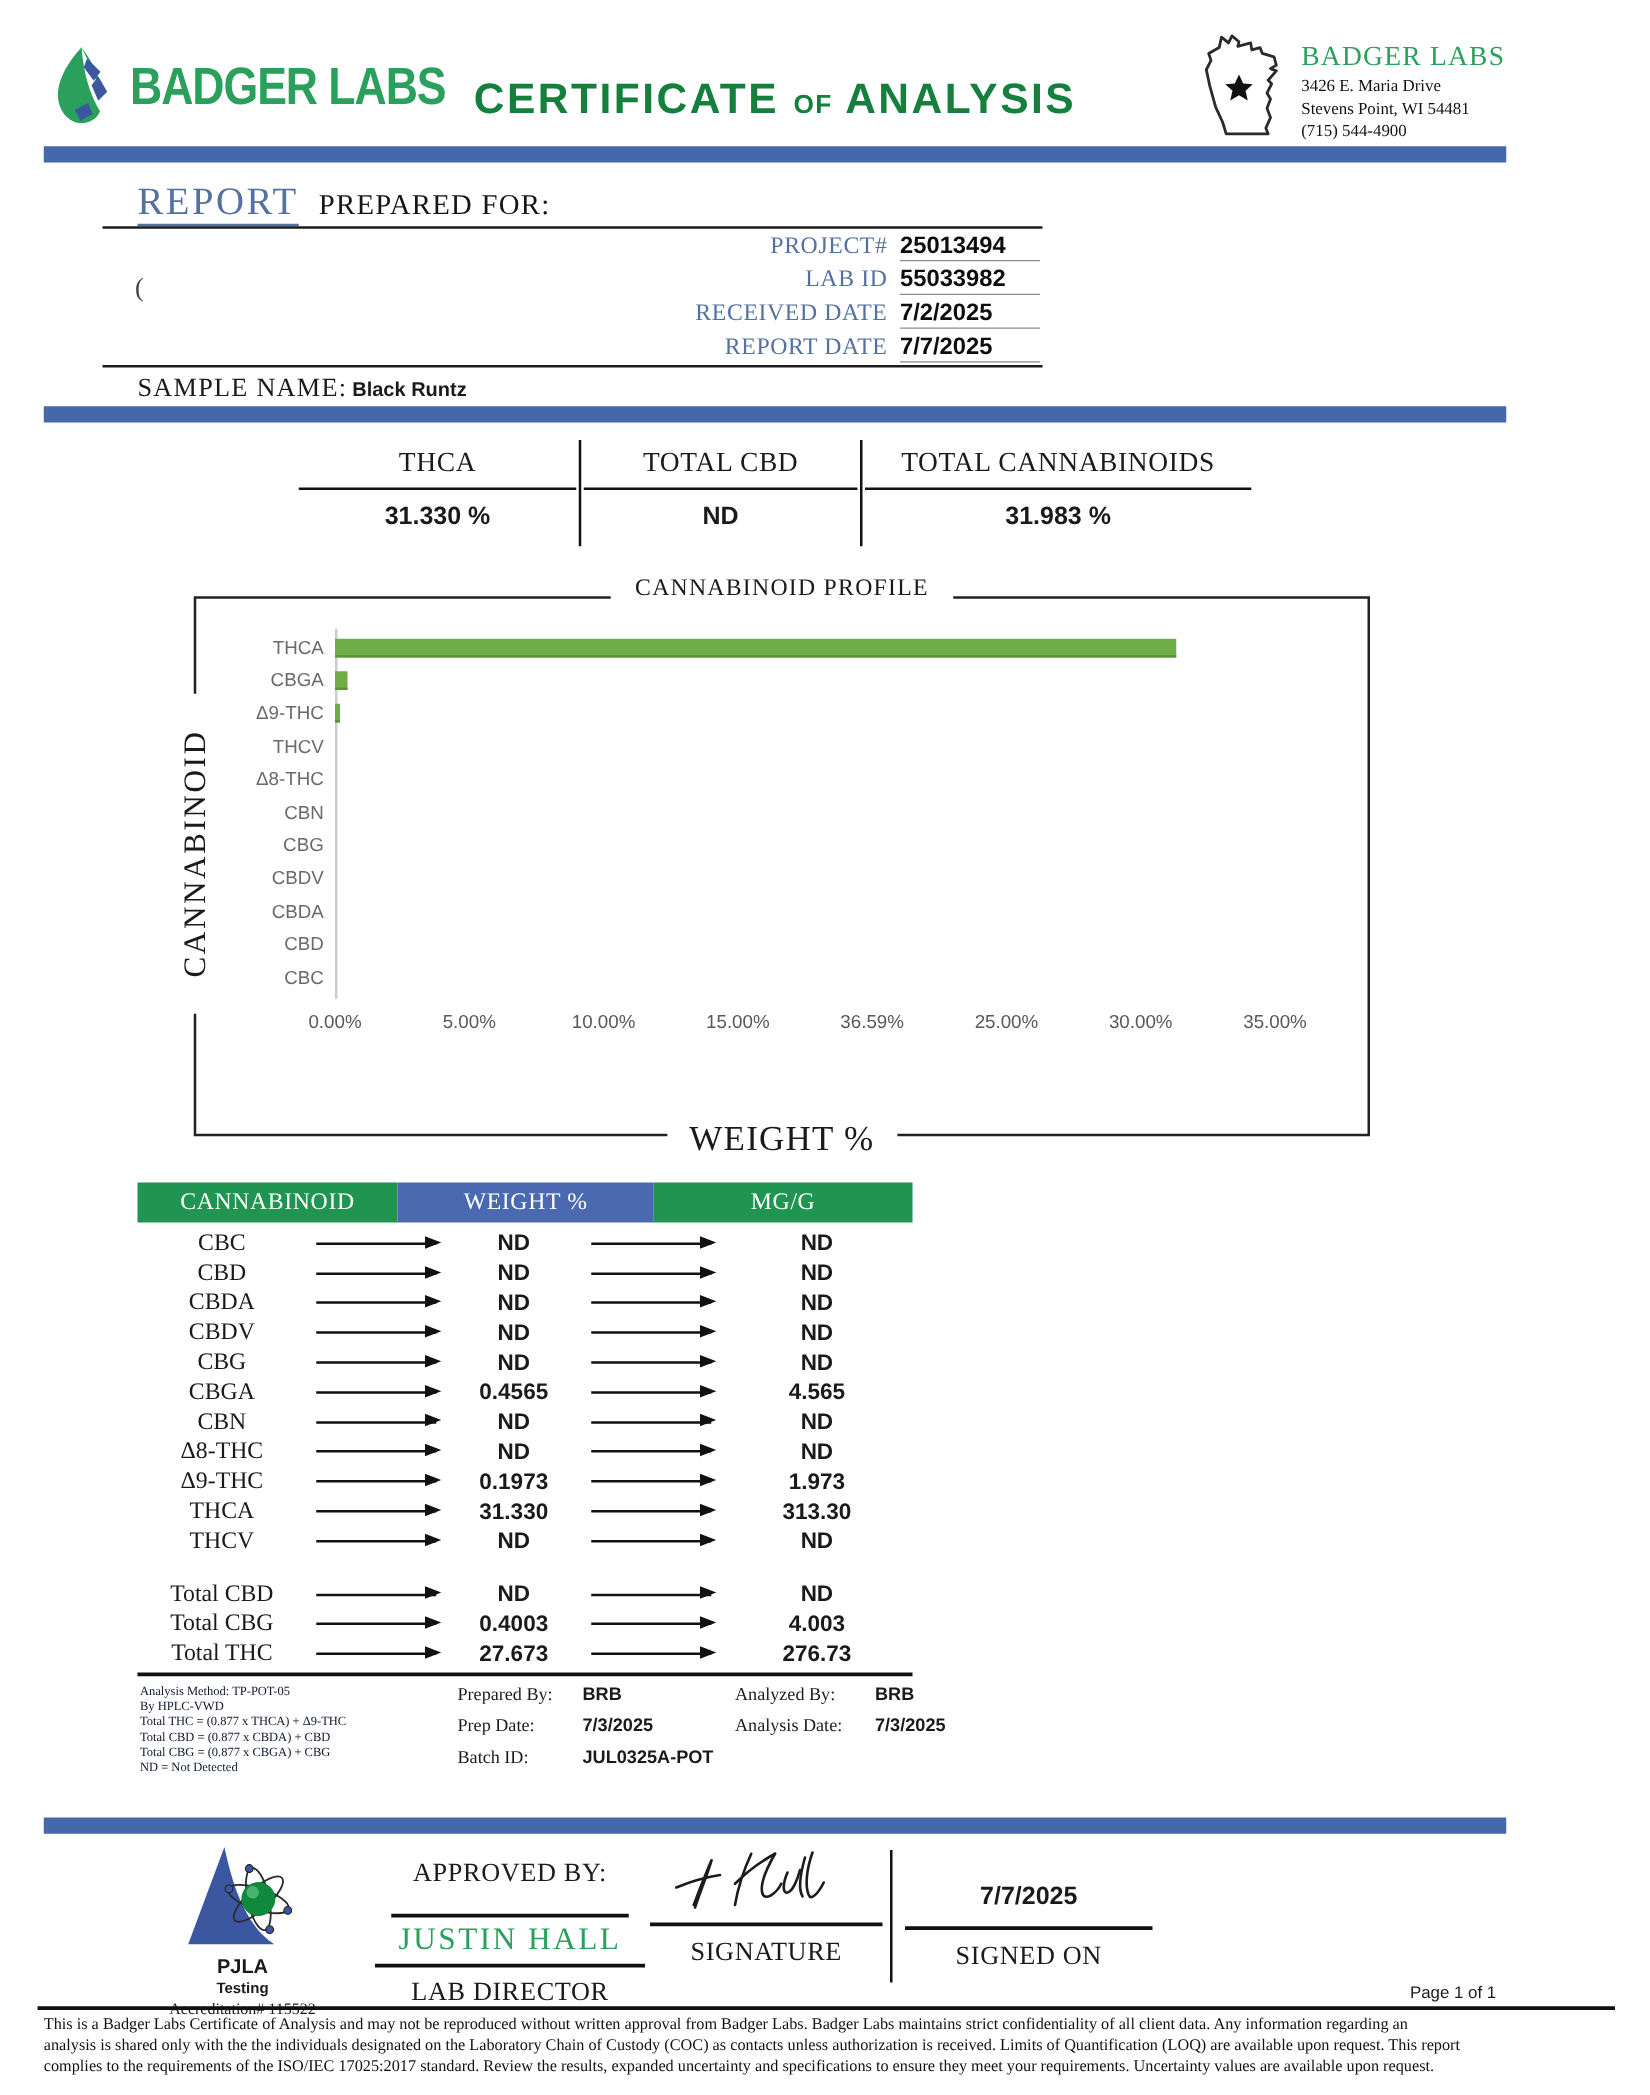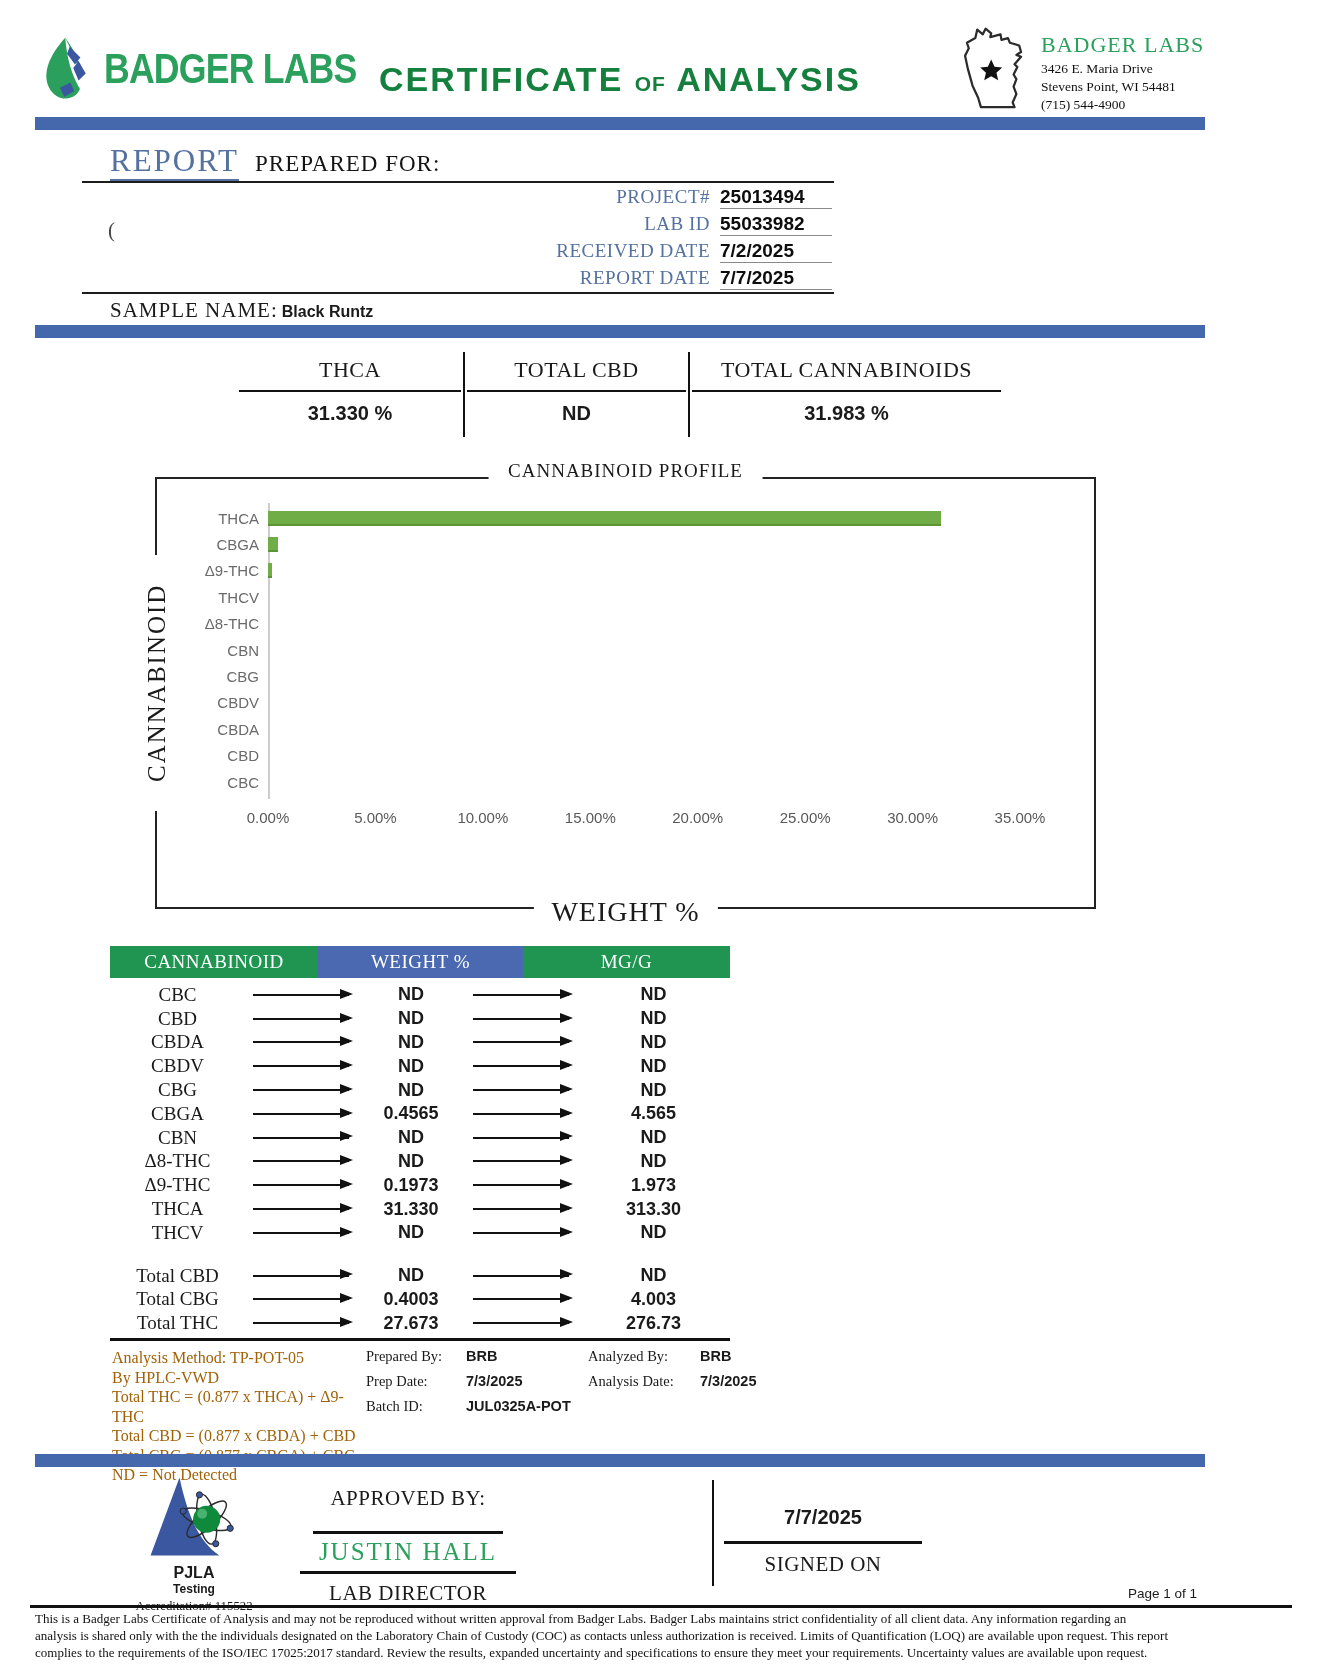--- a/index.html
+++ b/index.html
@@ -78,21 +78,21 @@
   .rname{text-align:center;font-size:19px;white-space:nowrap;}
   .arrow{justify-self:center;width:96px;height:0;border-top:2.6px solid #111;position:relative;}
   .arrow::after{content:"";position:absolute;right:-4px;top:-7.2px;width:0;height:0;
                 border-left:13px solid #111;border-top:5.5px solid transparent;border-bottom:5.5px solid transparent;}
   .rval{text-align:center;font-family:"Liberation Sans",sans-serif;font-weight:700;font-size:18px;}
   .res-totals{margin-top:19px;}
   .res-endline{height:3px;background:#111;margin-top:3px;}
 
   
   .footnotes{position:absolute;left:112px;top:1348px;display:flex;}
-  .fn-left{width:252px;font-size:16px;line-height:1.22;color:#a16207;}
+  .fn-left{width:252px;font-size:10px;line-height:1.22;color:#0f172a;}
   .fn-mid{width:222px;margin-left:2px;}
   .fn-right{width:250px;}
   .fn-row{display:flex;align-items:baseline;margin-bottom:8px;font-size:14.5px;}
   .fn-row .lab{flex:0 0 auto;}
   .fn-mid .lab{width:94px;}
   .fn-right .lab{width:106px;}
   .fn-row .val{font-family:"Liberation Sans",sans-serif;font-weight:700;font-size:14.5px;margin-left:6px;}
 
   
   .pjla{position:absolute;left:118px;top:1474px;width:152px;text-align:center;line-height:1.15;}
@@ -261,21 +261,21 @@
         <div class="crow">
           <span class="clabel">CBC</span>
           <div class="cbar-area"></div>
         </div>
       </div>
     <div class="chart-ticks" id="chart-ticks">
         <span class="ctick" style="left: 69px;">0.00%</span>
         <span class="ctick" style="left: 176.429px;">5.00%</span>
         <span class="ctick" style="left: 283.857px;">10.00%</span>
         <span class="ctick" style="left: 391.286px;">15.00%</span>
-        <span class="ctick" style="left: 498.714px;">20.00%</span>
+        <span class="ctick" style="left: 498.714px;">36.59%</span>
         <span class="ctick" style="left: 606.143px;">25.00%</span>
         <span class="ctick" style="left: 713.571px;">30.00%</span>
         <span class="ctick" style="left: 821px;">35.00%</span>
       </div>
     <div class="chart-xlabel">WEIGHT %</div>
   </div>
 
   <div class="res">
     <div class="res-header" id="res-header">
         <div class="res-h" style="background: rgb(31, 149, 81);">CANNABINOID</div>
@@ -443,20 +443,36 @@
     <div class="pjla-sub">Testing</div>
     <div class="pjla-acc">Accreditation# 115522</div>
   </div>
 
   <div class="approved">
     <span class="approved-label">APPROVED BY:</span>
     <div class="approver-name">JUSTIN HALL</div>
     <div class="approver-title">LAB DIRECTOR</div>
   </div>
 
+  <div class="sig-block">
+    <svg class="sig-svg" viewBox="0 0 160 60">
+      <g stroke="#1c1c1c" stroke-width="2.1" fill="none" stroke-linecap="round">
+        <path d="M22 50 C30 28 38 10 36 15 C33 25 27 40 23 52"></path>
+        <path d="M8 36 C20 31 30 28 43 26"></path>
+        <path d="M68 9 C62 22 57 38 55 50"></path>
+        <path d="M55 33 C65 23 76 15 87 9"></path>
+        <path d="M87 9 C79 23 75 35 77 41 C79 47 88 41 92 33"></path>
+        <path d="M97 24 C93 33 93 41 97 40 C101 39 105 30 107 22"></path>
+        <path d="M111 12 C107 26 106 38 109 43"></path>
+        <path d="M117 8 C112 22 111 35 114 42 C116 47 122 40 126 32"></path>
+      </g>
+    </svg>
+    <div class="sig-line"></div>
+    <div class="sig-label">SIGNATURE</div>
+  </div>
 
   <div class="vdiv"></div>
 
   <div class="signed-block">
     <div class="signed-date">7/7/2025</div>
     <div class="signed-line"></div>
     <div class="signed-label">SIGNED ON</div>
   </div>
 
   <div class="page-num">Page 1 of 1</div>

